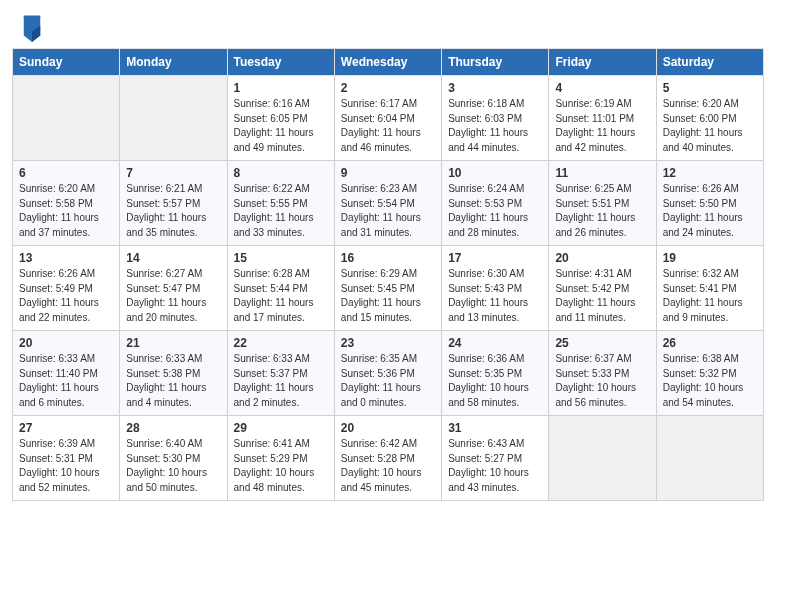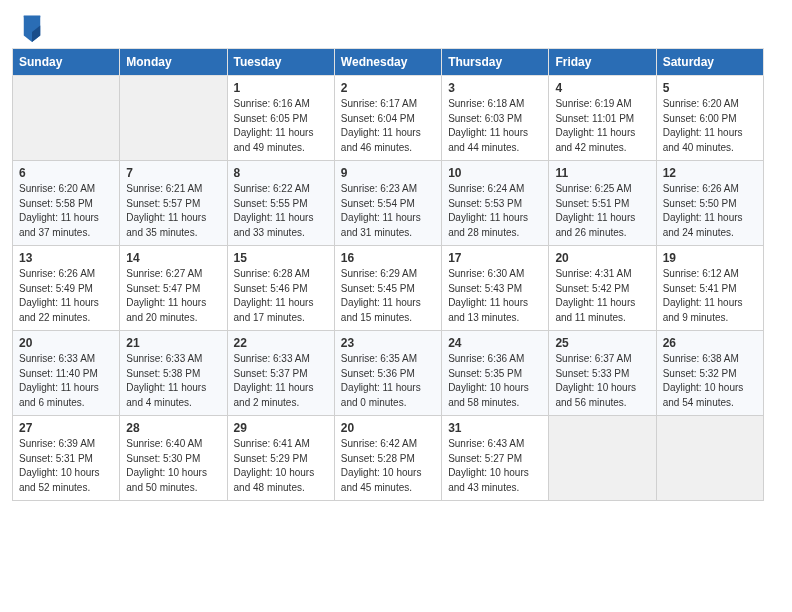--- a/index.html
+++ b/index.html
@@ -221,21 +221,21 @@
             </td>
             <td>
               <span class="day-num">14</span>
               <div class="day-info">Sunrise: 6:27 AM
 Sunset: 5:47 PM
 Daylight: 11 hours and 20 minutes.</div>
             </td>
             <td>
               <span class="day-num">15</span>
               <div class="day-info">Sunrise: 6:28 AM
-Sunset: 5:46 PM
+Sunset: 5:44 PM
 Daylight: 11 hours and 17 minutes.</div>
             </td>
             <td>
               <span class="day-num">16</span>
               <div class="day-info">Sunrise: 6:29 AM
 Sunset: 5:45 PM
 Daylight: 11 hours and 15 minutes.</div>
             </td>
             <td>
               <span class="day-num">17</span>
@@ -244,21 +244,21 @@
 Daylight: 11 hours and 13 minutes.</div>
             </td>
             <td>
               <span class="day-num">20</span>
               <div class="day-info">Sunrise: 4:31 AM
 Sunset: 5:42 PM
 Daylight: 11 hours and 11 minutes.</div>
             </td>
             <td>
               <span class="day-num">19</span>
-              <div class="day-info">Sunrise: 6:12 AM
+              <div class="day-info">Sunrise: 6:32 AM
 Sunset: 5:41 PM
 Daylight: 11 hours and 9 minutes.</div>
             </td>
           </tr>
           <tr>
             <td>
               <span class="day-num">20</span>
               <div class="day-info">Sunrise: 6:33 AM
 Sunset: 11:40 PM
 Daylight: 11 hours and 6 minutes.</div>

